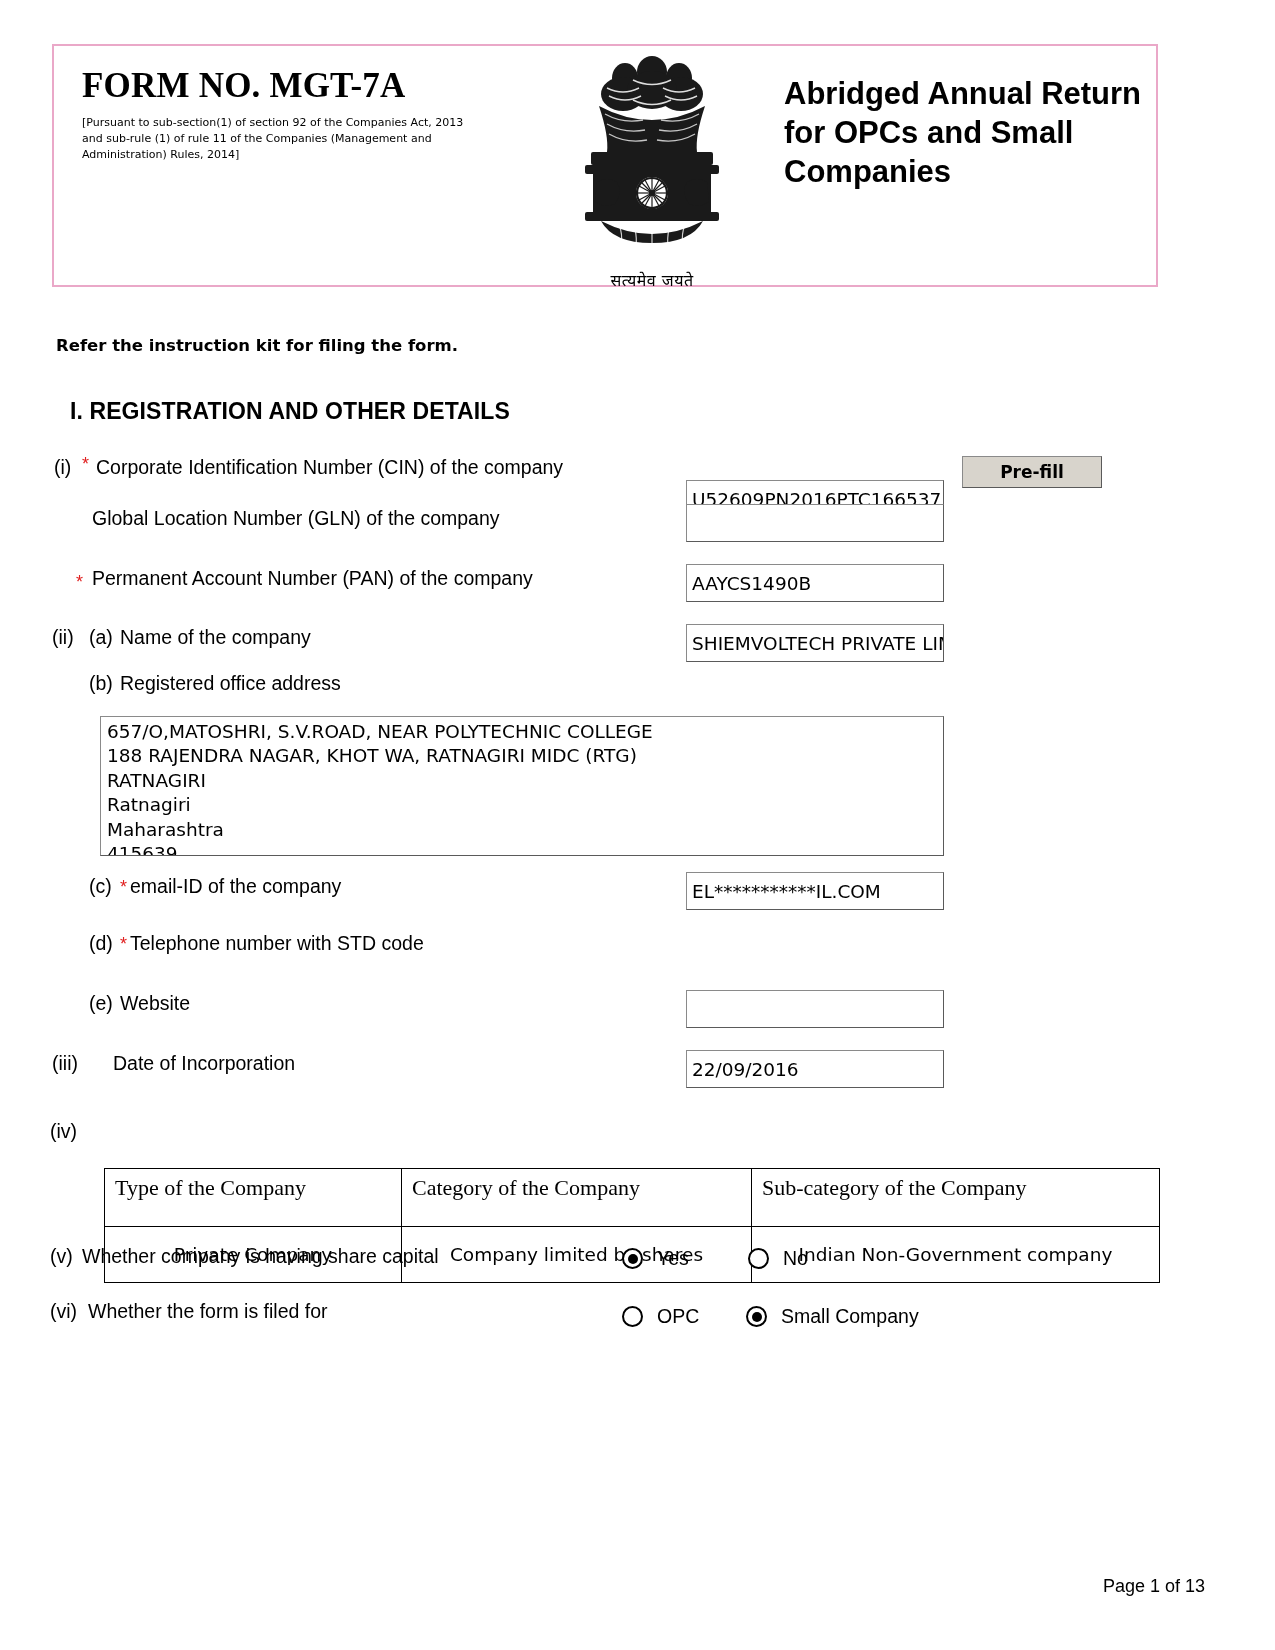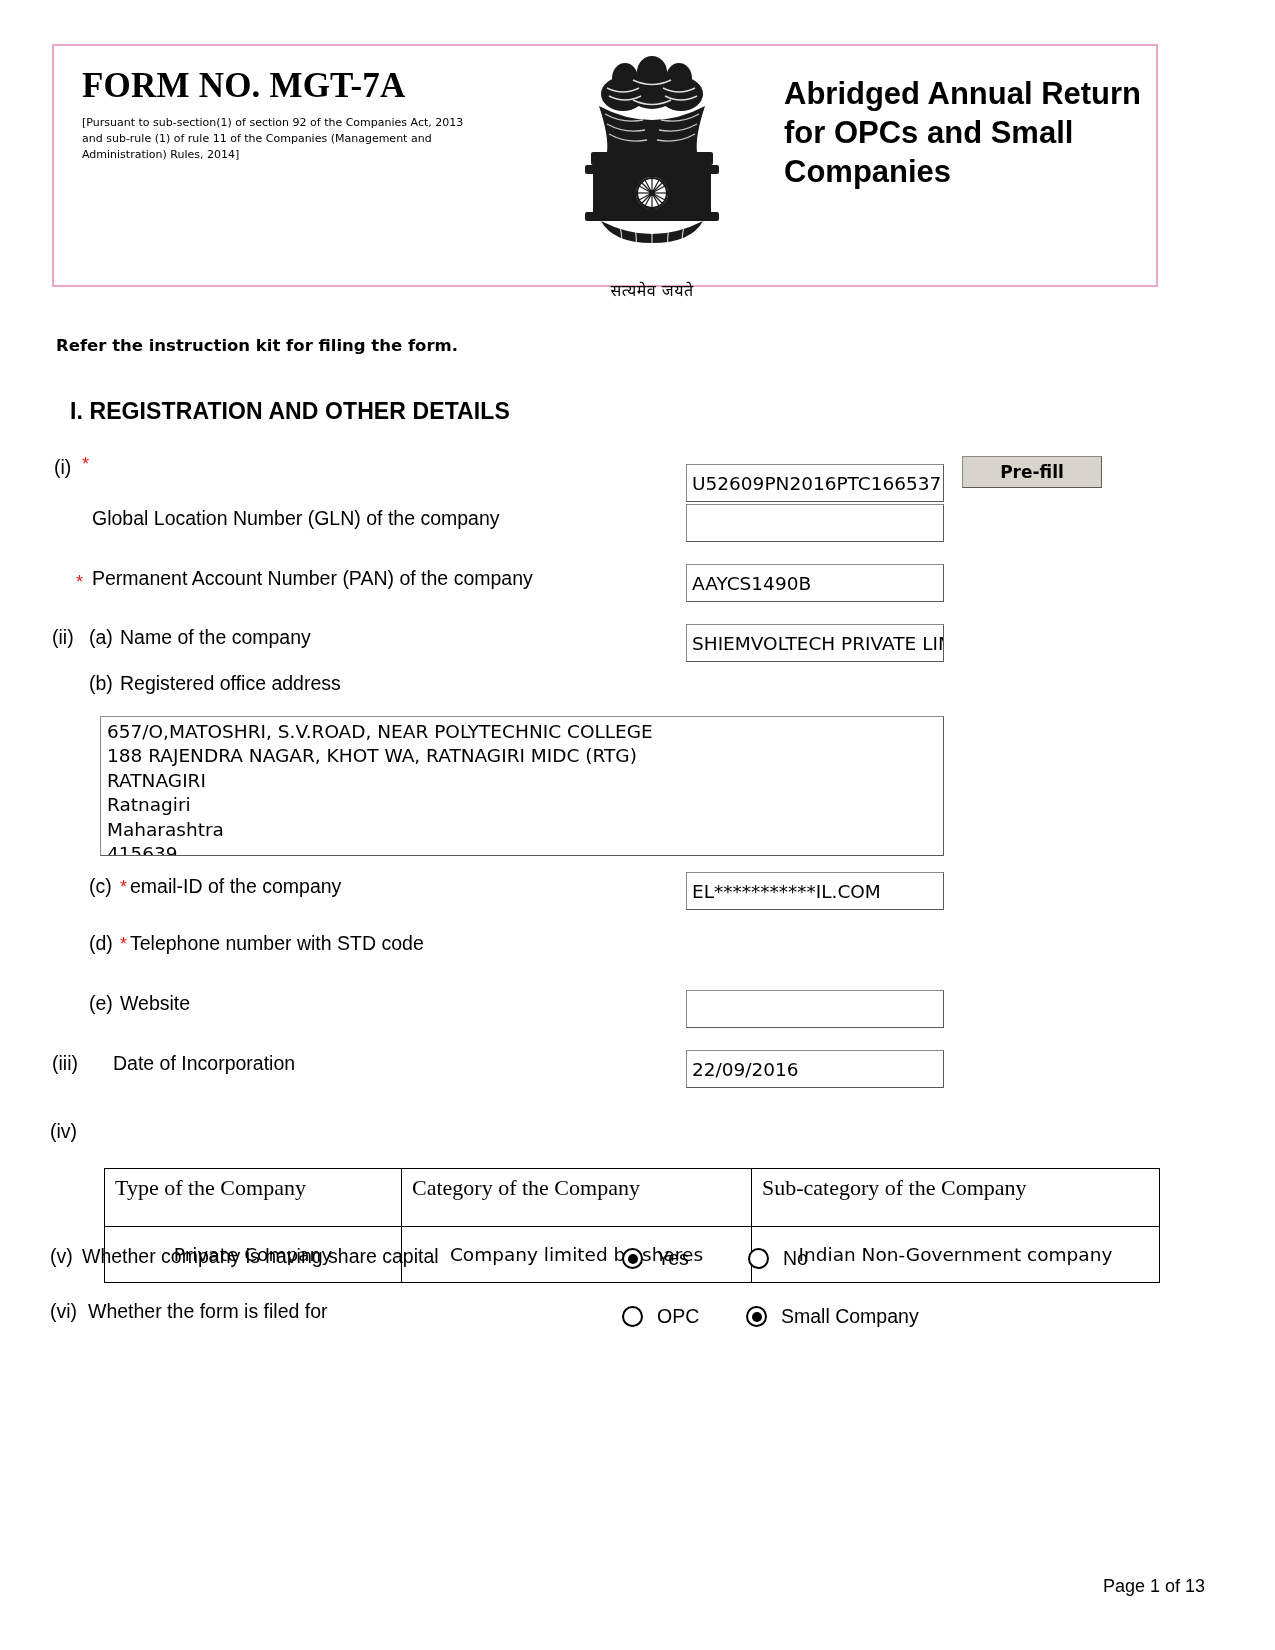--- a/index.html
+++ b/index.html
@@ -60,21 +60,21 @@
     left: 498px;
     top: 10px;
     width: 200px;
     height: 232px;
     text-align: center;
   }
   .emblem svg { display: block; margin: 0 auto; }
   .emblem-motto {
     font-family: "DejaVu Sans", sans-serif;
     font-size: 16px;
-    margin-top: 15px;
+    margin-top: 5px;
     letter-spacing: 0.5px;
     text-align: center;
   }
   .header-right {
     position: absolute;
     left: 730px;
     top: 28px;
     width: 370px;
     font-family: "Liberation Sans", sans-serif;
     font-weight: bold;
@@ -360,21 +360,22 @@
     <div class="header-right">Abridged Annual Return for OPCs and Small Companies</div>
   </div>
 
 
   <div class="refer-kit">Refer the instruction kit for filing the form.</div>
 
   <div class="section-title">I. REGISTRATION AND OTHER DETAILS</div>
 
   <div class="rn" style="left:54px; top:456px;">(i)</div>
   <div class="lbl star" style="left:82px; top:454px;">*</div>
-  <div class="ibox" style="left:686px; top:464px; width:258px; height:38px;">U52609PN2016PTC166537</div>
+  <div class="lbl" style="left:96px; top:456px;">Corporate Identification Number (CIN) of the company</div>
+  <div class="ibox" style="left:686px; top:480px; width:258px; height:38px;">U52609PN2016PTC166537</div>
   <div class="prefill-btn" style="left:962px; top:456px; width:140px; height:32px;">Pre-fill</div>
 
   <div class="lbl" style="left:92px; top:507px;">Global Location Number (GLN) of the company</div>
   <div class="ibox" style="left:686px; top:504px; width:258px; height:38px;"></div>
 
   <div class="lbl star" style="left:76px; top:572px;">*</div>
   <div class="lbl" style="left:92px; top:567px;">Permanent Account Number (PAN) of the company</div>
   <div class="ibox" style="left:686px; top:564px; width:258px; height:38px;">AAYCS1490B</div>
 
   <div class="rn" style="left:52px; top:626px;">(ii)</div>

